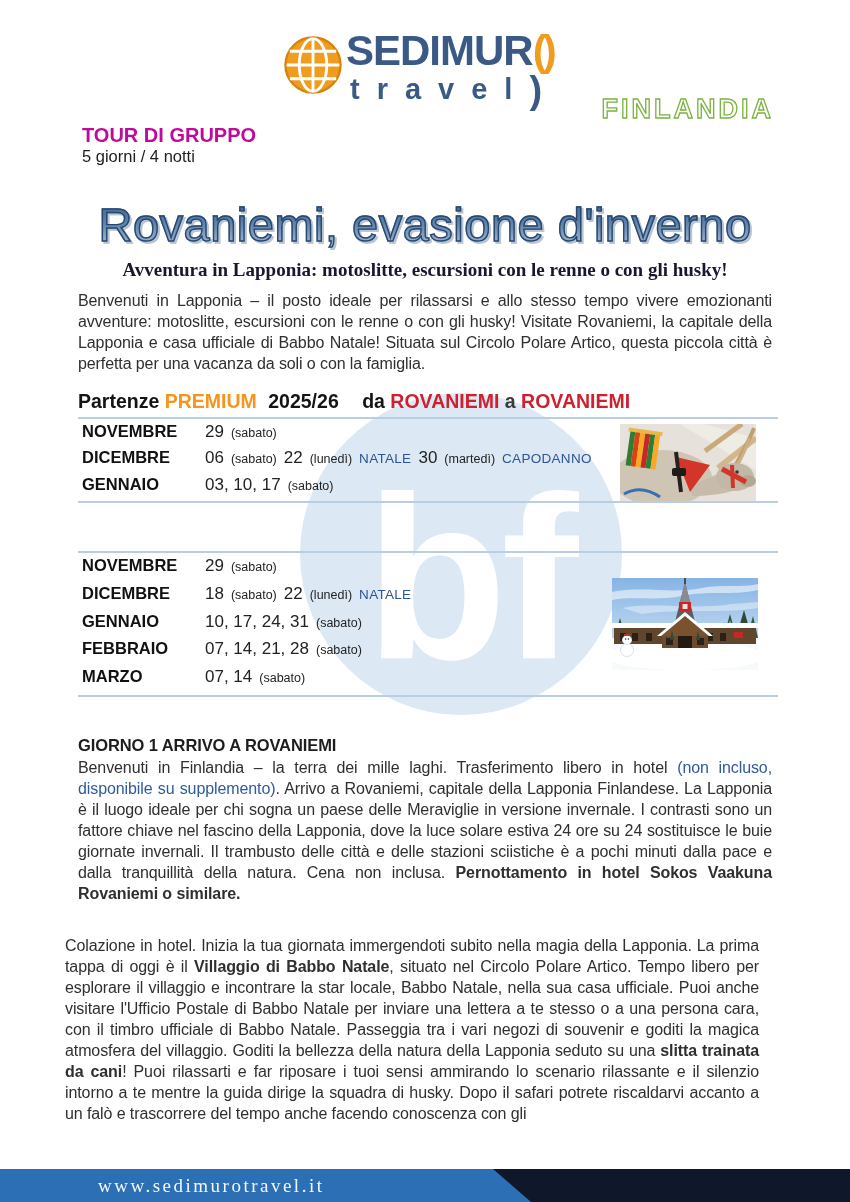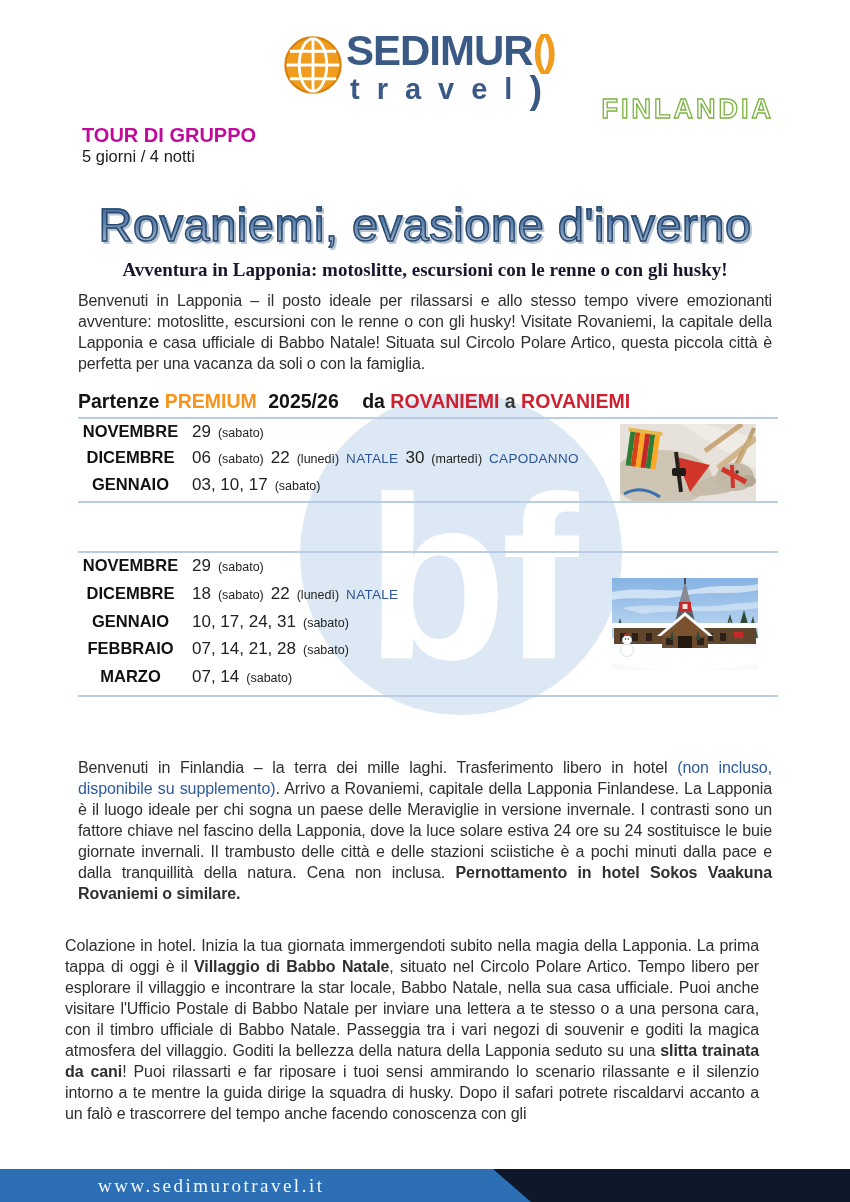--- a/index.html
+++ b/index.html
@@ -59,21 +59,21 @@
   
   .sched-heading { font-size:19.5px; font-weight:700; color:#141414; white-space:nowrap; }
   .ph { left:78px; top:390px; } .ch { left:78px; top:525px; }
   .h-orange { color:#f7941d; } .h-green { color:#00a651; }
   .h-red { color:#cf2030; } .h-dark { color:#3a3a3a; }
   .h-season { margin-left:6px; } .h-da { margin-left:18px; }
 
   
   .rule { position:absolute; left:78px; width:700px; height:2px; background:#b9cde4; z-index:2; }
   .r1 { top:417px; } .r2 { top:501px; } .r3 { top:551px; } .r4 { top:695px; }
-  .sched { left:69px; width:560px;text-align:center; }
+  .sched { left:82px; width:560px; }
   .sched-premium { top:422px; } .sched-classic { top:556px; }
   .sched-row { display:flex; align-items:baseline; height:26.4px; }
   .sched-classic .sched-row { height:27.8px; }
   .sched-month { width:123px; font-weight:700; font-size:16.5px; color:#111; flex:none; }
   .sched-dates { white-space:nowrap; }
   .seg { margin-right:7px; }
   .seg.num { font-size:17px; color:#222; }
   .seg.small { font-size:12.5px; color:#222; }
   .seg.holiday { font-size:13.5px; color:#2d5597; letter-spacing:0.3px; }
 
@@ -262,20 +262,21 @@
       <path d="M84 62 L86 52 L88 62 Z" fill="#2f4a34"></path>
 
       <circle cx="15" cy="72" r="6.5" fill="#ffffff" stroke="#d8e2ea"></circle>
       <circle cx="15" cy="62" r="4.5" fill="#ffffff" stroke="#d8e2ea"></circle>
       <circle cx="13.6" cy="61" r="0.8" fill="#333"></circle>
         <circle cx="16.4" cy="61" r="0.8" fill="#333"></circle>
       <rect x="12" y="56" width="6" height="2" fill="#b03a2e"></rect>
     </svg>
   </div>
 
+  <div class="z day-heading d1h">GIORNO 1 ARRIVO A ROVANIEMI</div>
   <div class="z body-text d1b"><span class="t-normal">Benvenuti in Finlandia – la terra dei mille laghi. Trasferimento libero in hotel </span><span class="t-blue">(non incluso, disponibile su supplemento)</span><span class="t-normal">. Arrivo a Rovaniemi, capitale della Lapponia Finlandese. La Lapponia è il luogo ideale per chi sogna un paese delle Meraviglie in versione invernale. I contrasti sono un fattore chiave nel fascino della Lapponia, dove la luce solare estiva 24 ore su 24 sostituisce le buie giornate invernali. Il trambusto delle città e delle stazioni sciistiche è a pochi minuti dalla pace e dalla tranquillità della natura. Cena non inclusa. </span><span class="t-bold">Pernottamento in hotel Sokos Vaakuna Rovaniemi o similare.</span></div>
 
   <div class="z body-text d2b"><span class="t-normal">Colazione in hotel. Inizia la tua giornata immergendoti subito nella magia della Lapponia. La prima tappa di oggi è il </span><span class="t-bold">Villaggio di Babbo Natale</span><span class="t-normal">, situato nel Circolo Polare Artico. Tempo libero per esplorare il villaggio e incontrare la star locale, Babbo Natale, nella sua casa ufficiale. Puoi anche visitare l'Ufficio Postale di Babbo Natale per inviare una lettera a te stesso o a una persona cara, con il timbro ufficiale di Babbo Natale. Passeggia tra i vari negozi di souvenir e goditi la magica atmosfera del villaggio. Goditi la bellezza della natura della Lapponia seduto su una </span><span class="t-bold">slitta trainata da cani</span><span class="t-normal">! Puoi rilassarti e far riposare i tuoi sensi ammirando lo scenario rilassante e il silenzio intorno a te mentre la guida dirige la squadra di husky. Dopo il safari potrete riscaldarvi accanto a un falò e trascorrere del tempo anche facendo conoscenza con gli</span></div>
 
   <div class="footer">
     <div class="footer-dark"></div>
     <div class="footer-url">www.sedimurotravel.it</div>
   </div>
 
 </div>

